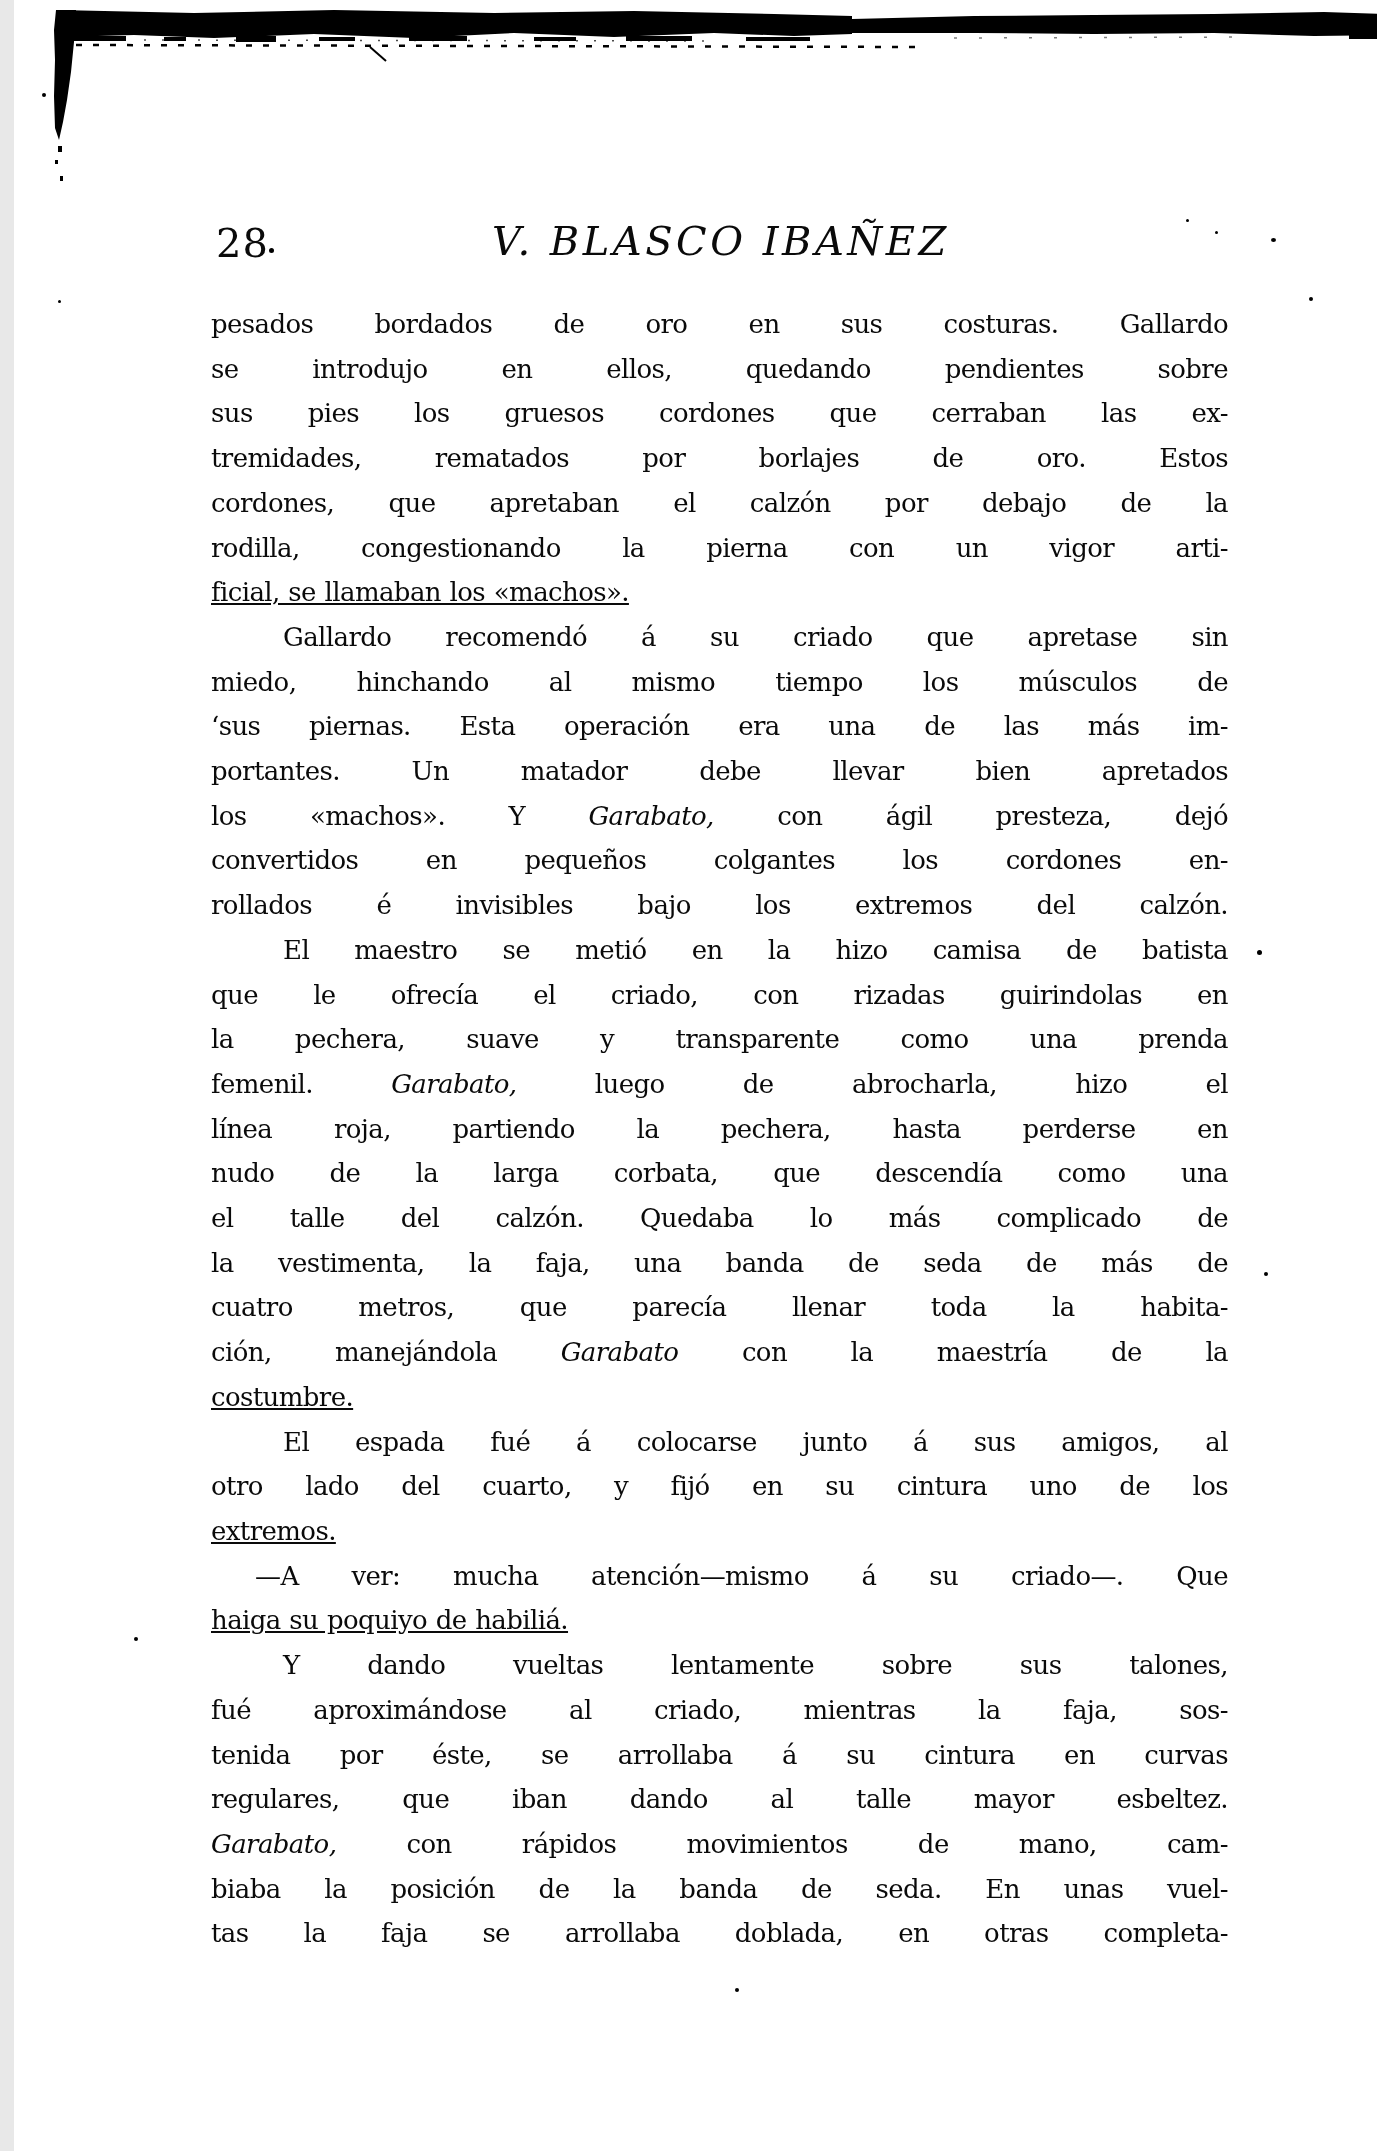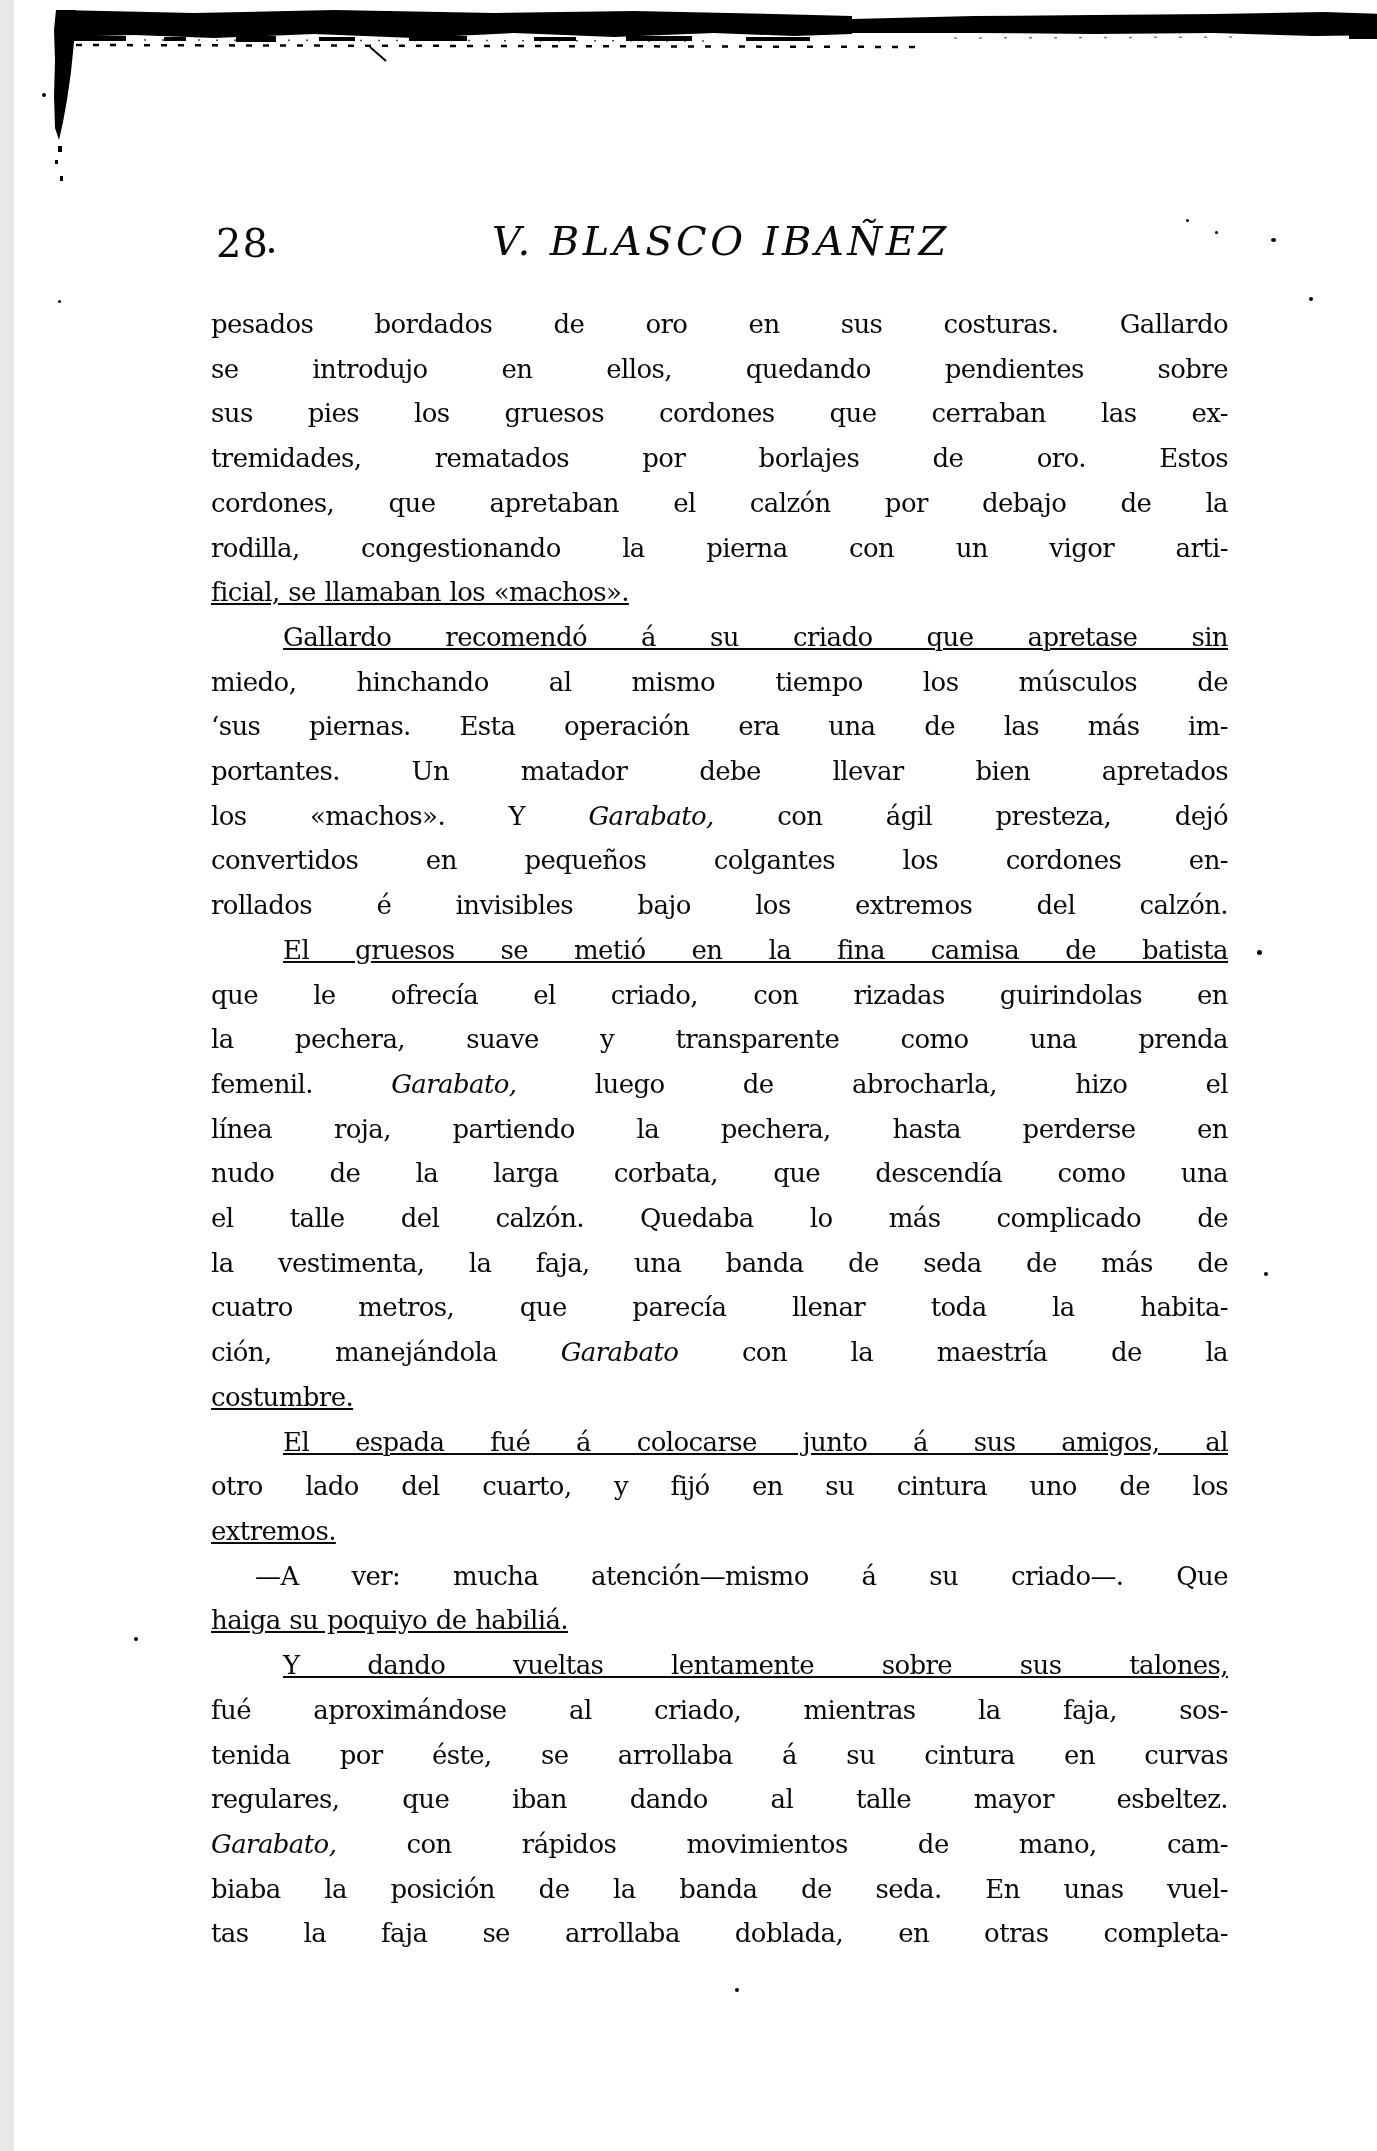--- a/index.html
+++ b/index.html
@@ -43,21 +43,21 @@
     top: 302px;
     width: 1017px;
     font-size: 26px;
     line-height: 44.7px;
     letter-spacing: -0.6px;
     word-spacing: 1px;
   }
   .line { min-height: 44.7px; }
   .line.j { text-align: justify; text-align-last: justify; }
   .line.nj { white-space: nowrap; text-decoration: underline; }
-  .line.ind-para { padding-left: 72px; text-decoration: underline; }
+  .line.ind-para { padding-left: 72px; }
   .line.ind-dialog { padding-left: 44px; }
   .it { font-style: italic; }
   .speck {
     position: absolute;
     background: #000;
     border-radius: 50%;
   }
 </style>
 </head>
 <body>
@@ -121,21 +121,21 @@
       <div class="line j"><span>cordones, que apretaban el calzón por debajo de la</span></div>
       <div class="line j"><span>rodilla, congestionando la pierna con un vigor arti-</span></div>
       <div class="line nj"><span>ficial, se llamaban los «machos».</span></div>
       <div class="line j ind-para"><span>Gallardo recomendó á su criado que apretase sin</span></div>
       <div class="line j"><span>miedo, hinchando al mismo tiempo los músculos de</span></div>
       <div class="line j"><span>‘sus piernas. Esta operación era una de las más im-</span></div>
       <div class="line j"><span>portantes. Un matador debe llevar bien apretados</span></div>
       <div class="line j"><span>los «machos». Y </span><span class="it">Garabato,</span><span> con ágil presteza, dejó</span></div>
       <div class="line j"><span>convertidos en pequeños colgantes los cordones en-</span></div>
       <div class="line j"><span>rollados é invisibles bajo los extremos del calzón.</span></div>
-      <div class="line j ind-para"><span>El gruesos se metió en la fina camisa de batista</span></div>
+      <div class="line j ind-para"><span>El maestro se metió en la hizo camisa de batista</span></div>
       <div class="line j"><span>que le ofrecía el criado, con rizadas guirindolas en</span></div>
       <div class="line j"><span>la pechera, suave y transparente como una prenda</span></div>
       <div class="line j"><span>femenil. </span><span class="it">Garabato,</span><span> luego de abrocharla, hizo el</span></div>
       <div class="line j"><span>línea roja, partiendo la pechera, hasta perderse en</span></div>
       <div class="line j"><span>nudo de la larga corbata, que descendía como una</span></div>
       <div class="line j"><span>el talle del calzón. Quedaba lo más complicado de</span></div>
       <div class="line j"><span>la vestimenta, la faja, una banda de seda de más de</span></div>
       <div class="line j"><span>cuatro metros, que parecía llenar toda la habita-</span></div>
       <div class="line j"><span>ción, manejándola </span><span class="it">Garabato</span><span> con la maestría de la</span></div>
       <div class="line nj"><span>costumbre.</span></div>

